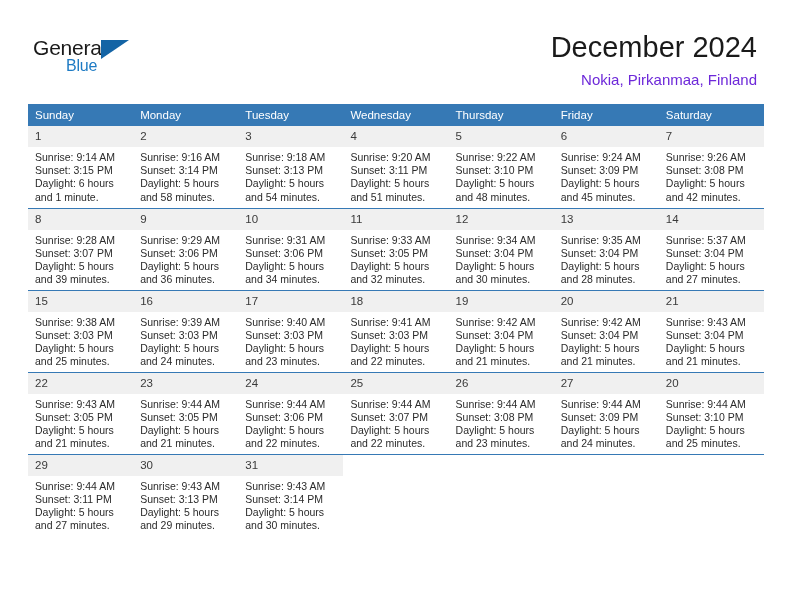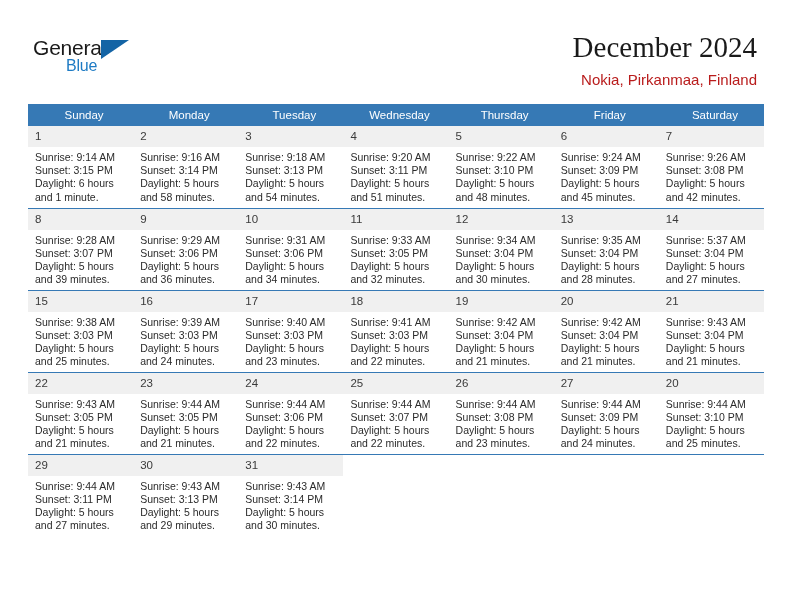--- a/index.html
+++ b/index.html
@@ -68,26 +68,25 @@
     right: 35px;
     top: 30px;
     text-align: right;
   }
   .cal-title {
     font-size: 29px;
     font-weight: normal;
     color: #1a1a1a;
     line-height: 34px;
     letter-spacing: 0px;
-    font-family: Liberation Serif, serif;
   }
   .cal-subtitle {
     font-size: 15px;
     font-weight: normal;
-    color: #b91c1c;
+    color: #6d28d9;
     line-height: 20px;
     margin-top: 6px;
   }
 
   
   .calendar {
     position: absolute;
     left: 28px;
     top: 104px;
     width: 736px;
@@ -95,21 +94,21 @@
   table.cal {
     border-collapse: collapse;
     width: 736px;
     table-layout: fixed;
   }
   table.cal th {
     background: #3679b5;
     color: #ffffff;
     font-size: 11.5px;
     font-weight: normal;
-    text-align: center;
+    text-align: left;
     padding: 5px 0 5px 7px;
     height: 12px;
     border: none;
   }
   td.daycell {
     vertical-align: top;
     padding: 0;
     border: none;
     height: 82px;
     box-sizing: border-box;

